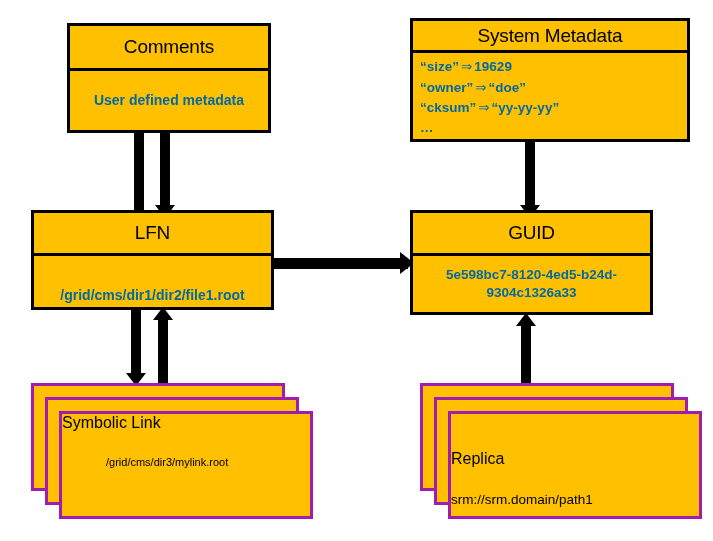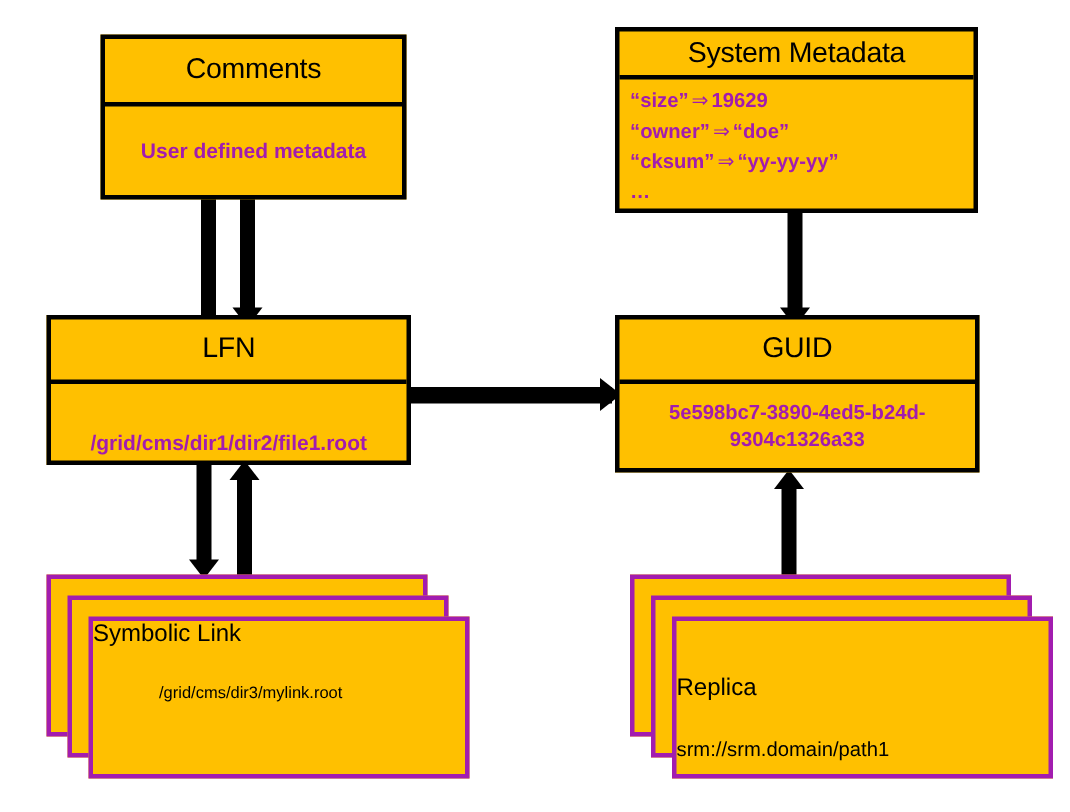--- a/index.html
+++ b/index.html
@@ -42,21 +42,21 @@
     padding: 0 4px;
   }
   .node .body {
     flex: 1 1 auto;
     display: flex;
     align-items: center;
     justify-content: center;
     box-sizing: border-box;
     font-weight: bold;
     font-size: 13.5px;
-    color: #a21caf;
+    color: #0369a1;
     text-align: center;
     line-height: 1.35;
     padding: 2px 6px;
   }
   .node .body.left {
     align-items: flex-start;
     justify-content: flex-start;
     text-align: left;
     padding: 4px 0 2px 7px;
   }
@@ -156,21 +156,21 @@
   <div class="conn">
     <div class="stem-v" style="left:521px; top:325px; width:10px; height:62px;"></div>
     <div class="head up" style="left:516px; top:313px;"></div>
   </div>
 
   <div class="node" style="left:67px; top:23px; width:204px; height:110px;">
     <div class="title" style="height:45px;">Comments</div>
     <div class="body" style="font-size:14px;">User defined metadata</div>
   </div>
 
-  <div class="node" style="left:410px; top:18px; width:242px; height:124px;">
+  <div class="node" style="left:410px; top:18px; width:280px; height:124px;">
     <div class="title" style="height:44px;">System Metadata</div>
     <div class="body left">
       <div class="kvlist">
         <div class="kvrow">
           <span>“size”</span><span class="arrowglyph">⇒</span><span>19629</span>
         </div>
         <div class="kvrow">
           <span>“owner”</span><span class="arrowglyph">⇒</span><span>“doe”</span>
         </div>
         <div class="kvrow">
@@ -183,21 +183,21 @@
     </div>
   </div>
 
   <div class="node" style="left:31px; top:210px; width:243px; height:100px;gap:28px;">
     <div class="title" style="height:43px;">LFN</div>
     <div class="body" style="font-size:14px;">/grid/cms/dir1/dir2/file1.root</div>
   </div>
 
   <div class="node" style="left:410px; top:210px; width:243px; height:105px;">
     <div class="title" style="height:43px;">GUID</div>
-    <div class="body" style="font-size:13.5px; padding:2px 16px;">5e598bc7-3890-4ed5-b24d-9304c1326a33</div>
+    <div class="body" style="font-size:13.5px; padding:2px 16px;">5e598bc7-8120-4ed5-b24d-9304c1326a33</div>
   </div>
 
   <div class="stack" style="left:31px; top:383px; width:290px; height:140px;">
     <div class="card back" style="left:0px; top:0px; width:254px; height:108px;"></div>
     <div class="card back" style="left:14px; top:14px; width:254px; height:108px;"></div>
     <div class="card front" style="left:28px; top:28px; width:254px; height:108px;">
       <div class="title" style="height:42px;">Symbolic Link</div>
       <div class="body" style="font-size:11px;margin-left:44px;">/grid/cms/dir3/mylink.root</div>
     </div>
   </div>

